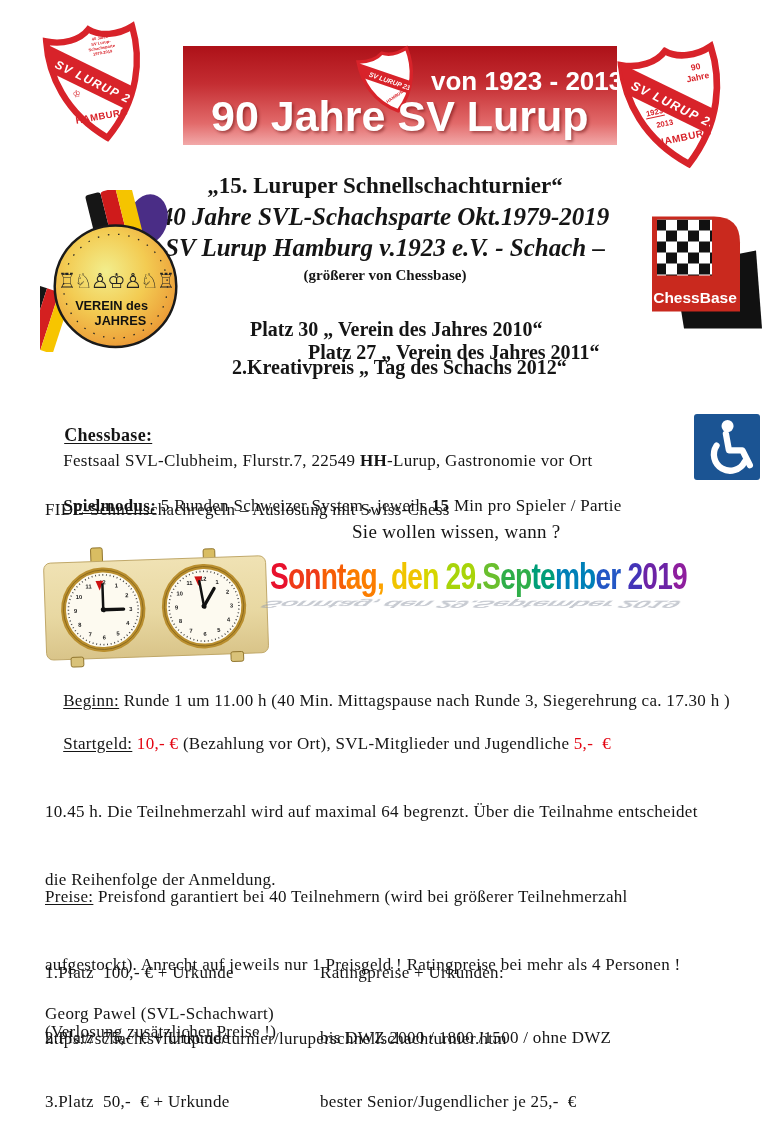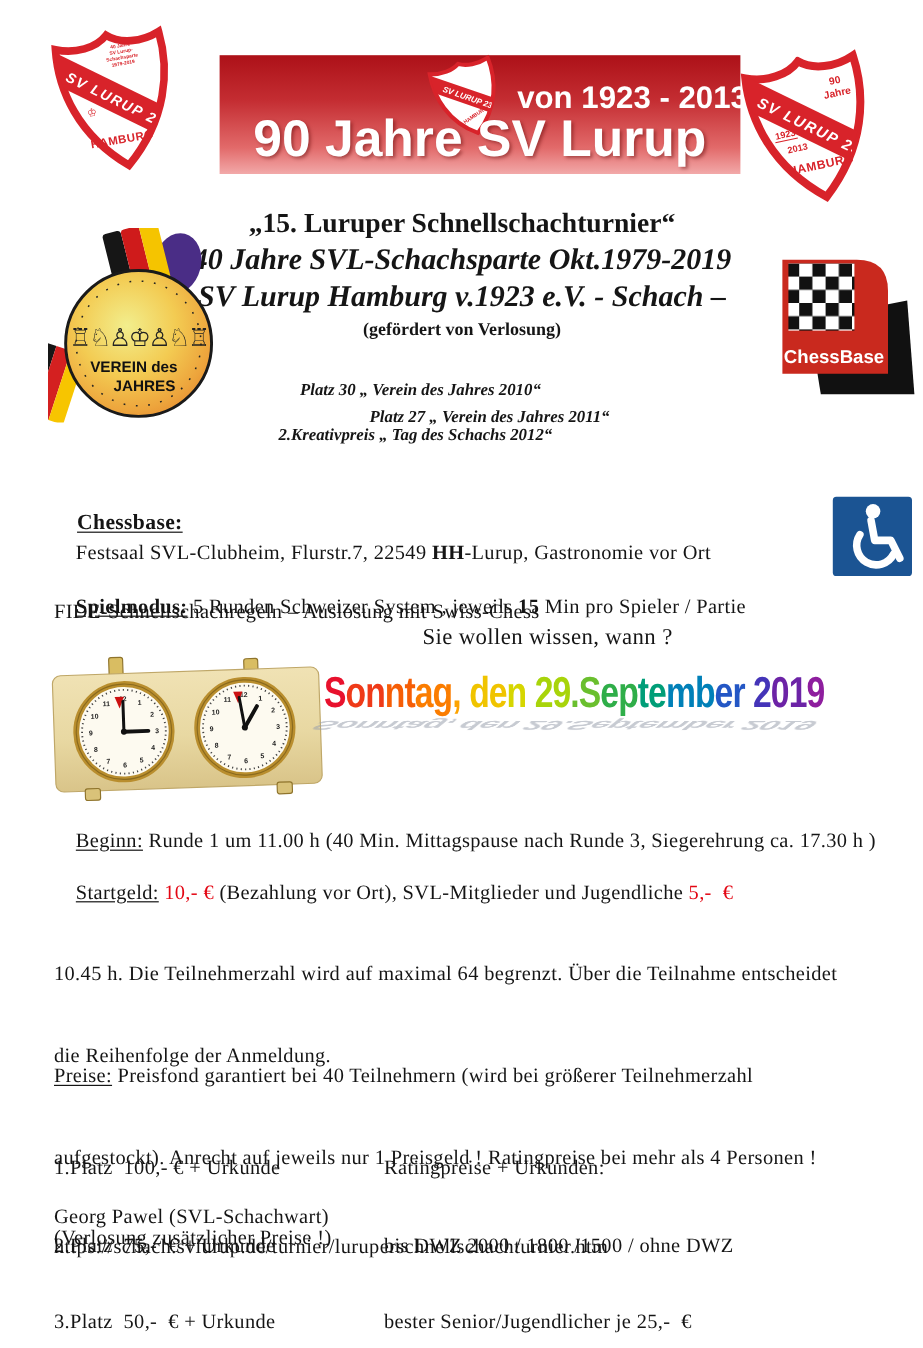--- a/index.html
+++ b/index.html
@@ -22,21 +22,21 @@
   .band-text{font-family:"Liberation Sans",sans-serif;font-weight:bold;font-style:italic;fill:#fff;}
   .badge-red-text{font-family:"Liberation Sans",sans-serif;font-weight:bold;fill:#d8232a;}
 
   
   .title-block{left:70px;top:171px;width:630px;text-align:center;}
   .t1{font-size:23px;font-weight:bold;line-height:30px;}
   .t2{font-size:25px;font-weight:bold;font-style:italic;line-height:31px;}
   .t3{font-size:25px;font-weight:bold;font-style:italic;line-height:31px;}
   .t4{font-size:15px;font-weight:bold;line-height:24px;}
 
-  .award{position:absolute;font-size:14px;font-weight:bold;font-style:italic;white-space:nowrap;}
+  .award{position:absolute;font-size:20px;font-weight:bold;white-space:nowrap;}
 
   
   .body-line{position:absolute;font-size:17px;letter-spacing:.3px;white-space:pre;}
   .lbl{text-decoration:underline;text-underline-offset:2px;}
   .lbl-bold{font-weight:bold;}
   .red{color:#e30613;}
   .b{font-weight:bold;}
 
   
   .date-banner{left:270px;top:556px;width:470px;height:80px;}
@@ -118,21 +118,21 @@
     <text class="badge-red-text" x="31" y="67" font-size="8" text-anchor="middle">1923</text>
     <line x1="21" y1="69.5" x2="41" y2="69.5" stroke="#d8232a" stroke-width="1"></line>
     <text class="badge-red-text" x="39" y="81" font-size="8" text-anchor="middle">2013</text>
     <text class="badge-red-text" x="56" y="100" font-size="10.5" letter-spacing=".5" text-anchor="middle">HAMBURG</text>
   </svg>
 
   <div class="abs title-block">
     <div class="t1">„15. Luruper Schnellschachturnier“</div>
     <div class="t2">40 Jahre SVL-Schachsparte Okt.1979-2019</div>
     <div class="t3">SV Lurup Hamburg v.1923 e.V. - Schach –</div>
-    <div class="t4">(gefördert von Verlosung)</div>
+    <div class="t4">(größerer von Chessbase)</div>
   </div>
 
   <svg class="abs" style="left:40px;top:190px;" width="152" height="162" viewBox="0 0 155 165">
     <defs>
       <radialGradient id="mg" cx="42%" cy="38%" r="75%">
         <stop offset="0%" stop-color="#f2ee8d"></stop>
         <stop offset="45%" stop-color="#f3cb52"></stop>
         <stop offset="78%" stop-color="#eda43c"></stop>
         <stop offset="100%" stop-color="#e4822a"></stop>
       </radialGradient>

